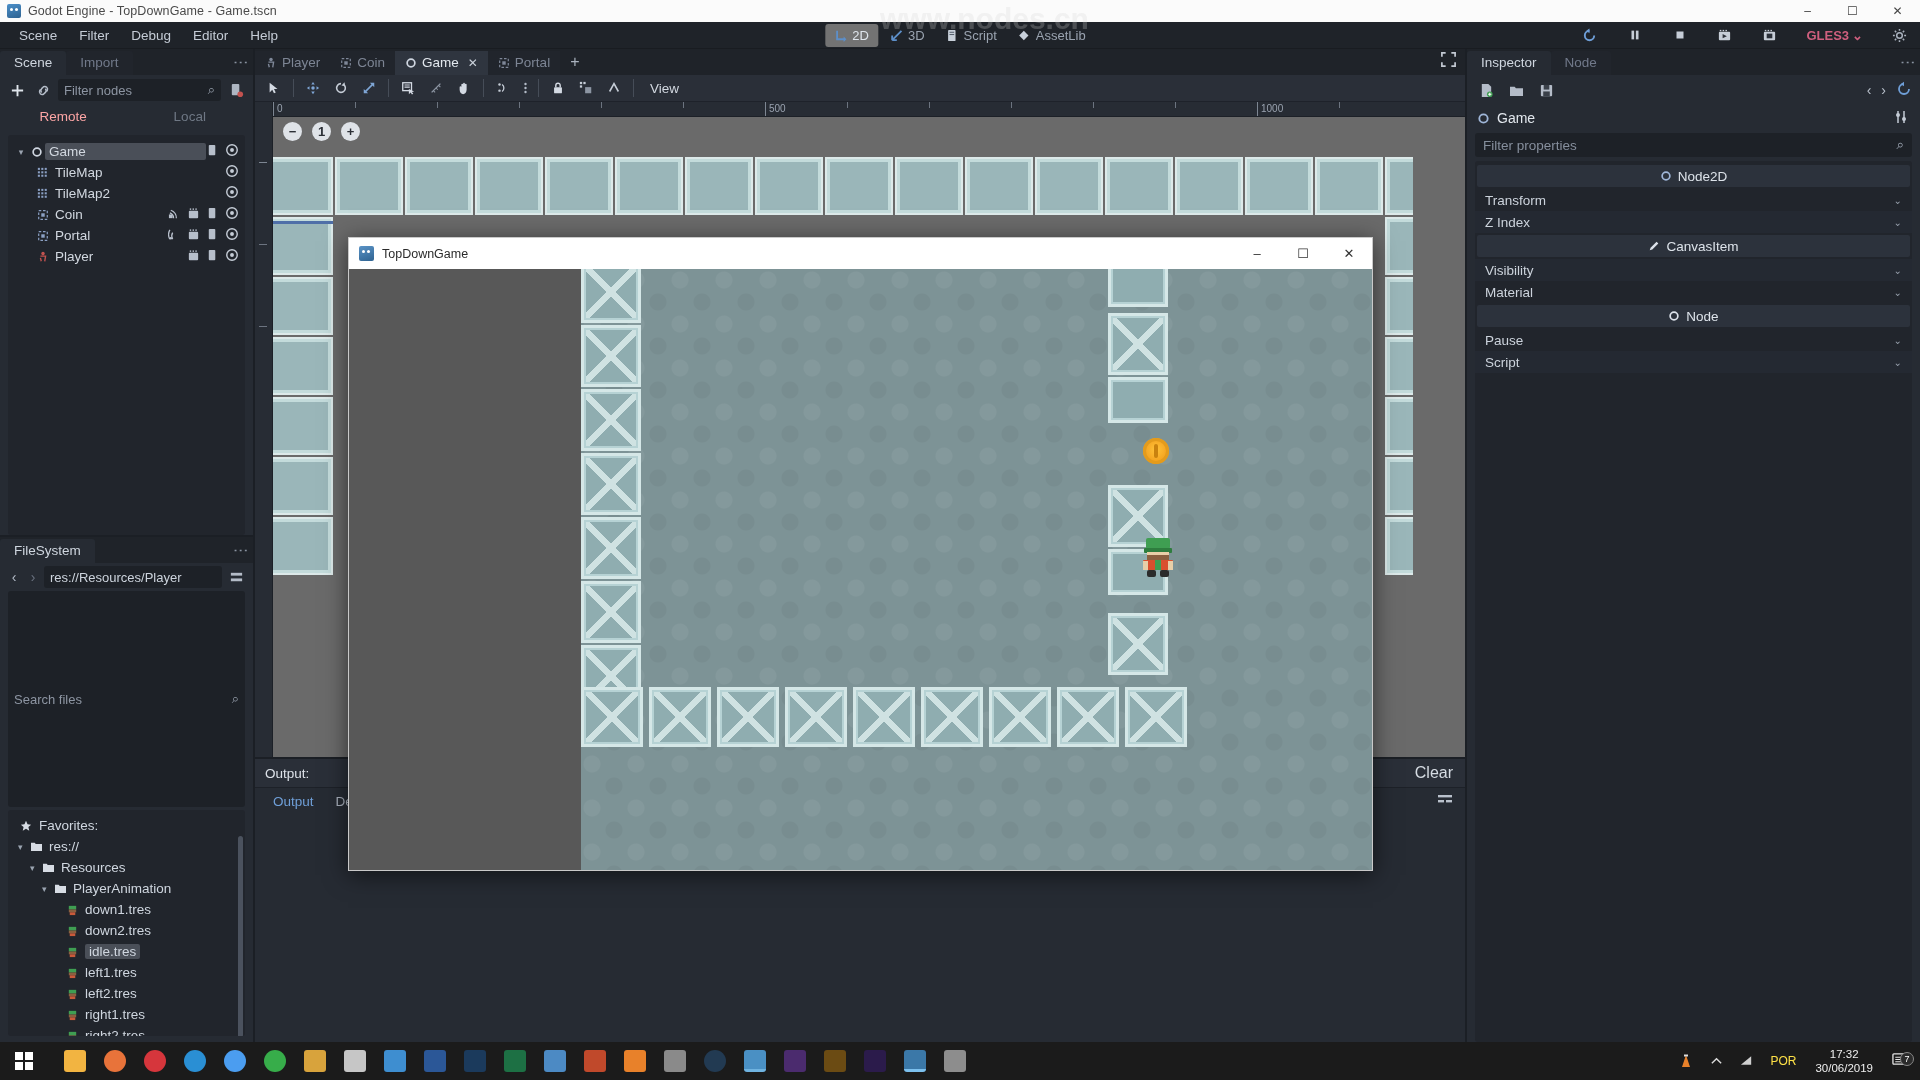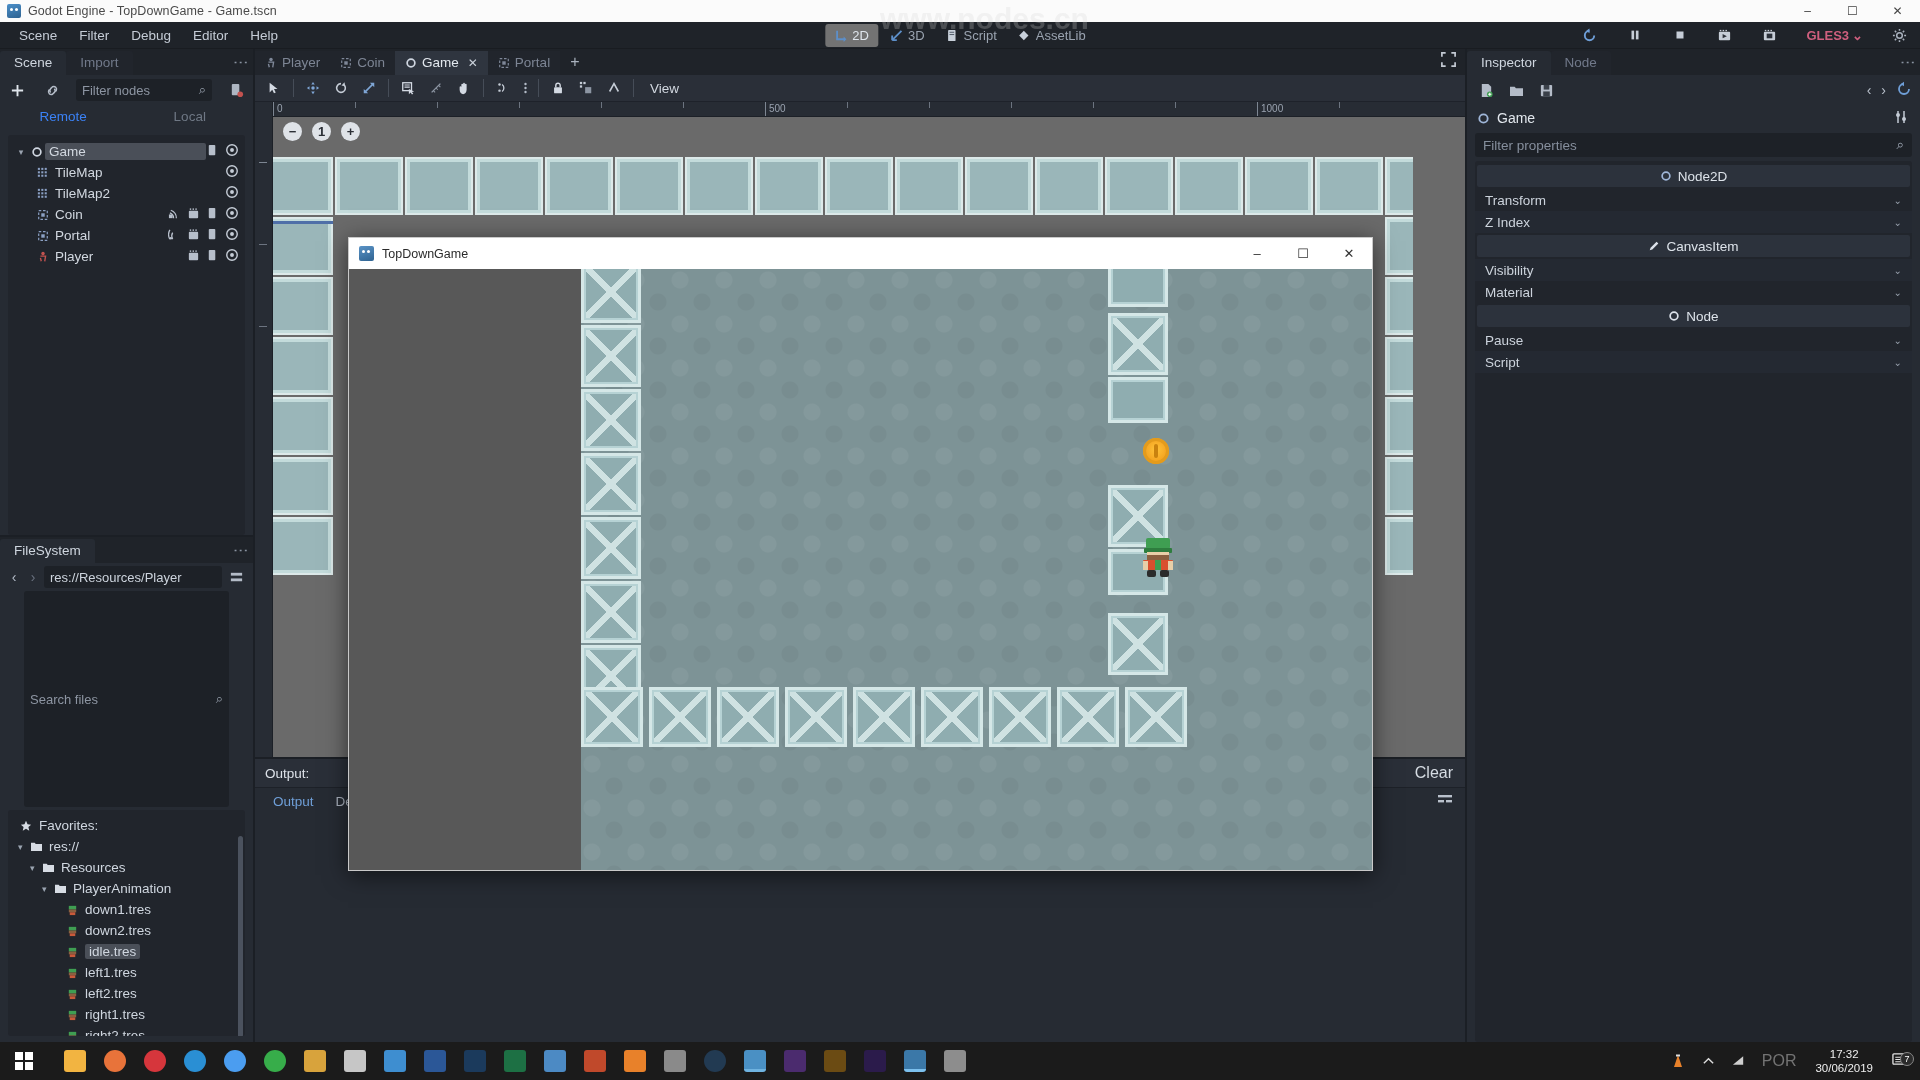--- a/index.html
+++ b/index.html
@@ -70,33 +70,33 @@
   .panel-tab.off{ color:#71798a; background:#21252c; }
   .kebab{
     position:absolute; right:7px; bottom:5px; color:#8a93a1; font-size:15px; line-height:9px;
     letter-spacing:0; writing-mode:vertical-rl;
   }
 
   
   #left{ width:255px; background:#262b33; display:flex; flex-direction:column; flex:none;
          border-right:2px solid #1b1f25; }
   #scene-panel{ height:486px; display:flex; flex-direction:column; background:#262b33; }
-  #scene-toolbar{ height:30px; display:flex; align-items:center; gap:13px; padding:0 6px; }
+  #scene-toolbar{ height:30px; display:flex; align-items:center; gap:4px; padding:0 6px; }
   .ic-btn{ width:22px;height:22px; display:flex;align-items:center;justify-content:center;
            color:#b4bcc8; border-radius:3px; }
   .field{
     flex:1; height:22px; background:#1d2127; border-radius:3px; display:flex;
     align-items:center; padding:0 6px; color:#8d95a2; font-size:13px; position:relative;
   }
   .field .mag{ position:absolute; right:6px; color:#9aa3b0; }
   #remote-local{ display:flex; height:26px; }
   #remote-local div{
     flex:1; text-align:center; font-size:13.5px; padding-top:4px;
   }
-  #rl-remote{ color:#3b82f6; }
+  #rl-remote{ color:#fca5a5; }
   #tree{
     margin:4px 8px 0 8px; background:#21252c; border-radius:3px; flex:1;
     padding:6px 0; overflow:hidden;
   }
   .tnode{
     height:21px; display:flex; align-items:center; font-size:13.5px; color:#d2d8e0;
     padding-right:6px; position:relative;
   }
   .tnode .arrow{ width:14px; text-align:center; color:#9aa3b0; font-size:9px; }
   .tnode .nic{ width:18px; display:flex; align-items:center; justify-content:center; margin-right:3px;}
@@ -247,21 +247,21 @@
             background:#1b1b1b; display:flex; align-items:center; z-index:90; }
   #start{ width:48px;height:38px;display:flex;align-items:center;justify-content:center;}
   #search{ width:330px; height:30px; background:#f2f2f2; display:flex; align-items:center;
            margin-left:2px; color:#4a4a4a; font-size:12.5px; position:relative;}
   #search .circ{ width:15px;height:15px;border:2px solid #3d3d3d;border-radius:50%;margin:0 12px;}
   #search .mic{ position:absolute; right:14px; color:#3d3d3d; }
   #tasks{ display:flex; align-items:center; gap:2px; margin-left:8px; }
   .tic{ width:38px;height:38px; display:flex;align-items:center;justify-content:center;}
   .tic .sq{ width:22px;height:22px;border-radius:3px;}
   #tray{ position:absolute; right:0; display:flex; align-items:center; height:38px; gap:2px;}
-  #tray .ti{ padding:0 7px; color:#737373; font-size:16px; display:flex;align-items:center;}
+  #tray .ti{ padding:0 7px; color:#fde047; font-size:12px; display:flex;align-items:center;}
   #clock{ text-align:center; line-height:14px; font-size:11.5px; color:#eee; padding:0 10px;}
   #notif{ position:relative; padding:0 12px 0 6px; color:#e3e3e3; }
   #notif .badge{ position:absolute; right:6px; bottom:4px; width:14px;height:14px;border-radius:50%;
                  background:#2b2b2b; border:1px solid #888; color:#fff; font-size:9px;
                  display:flex;align-items:center;justify-content:center;}
   .wm{ position:absolute; color:rgba(255,255,255,.07); font-weight:bold; pointer-events:none;
        z-index:80; font-size:26px;}
 </style>
 </head>
 <body>
@@ -601,21 +601,21 @@
         <div class="ic-btn" style="width:16px">‹</div>
         <div class="ic-btn" style="width:16px;color:#6a7280">›</div>
         <div class="field" style="color:#cdd4dd">res://Resources/Player</div>
         <div class="ic-btn">
           <svg width="15" height="15" viewBox="0 0 16 16">
               <rect x="2" y="3" width="12" height="3" fill="#b4bcc8"></rect>
               <rect x="2" y="9" width="12" height="3" fill="#b4bcc8"></rect>
             </svg>
         </div>
       </div>
-      <div class="field" style="margin:0 24px; height:24px">
+      <div class="field" style="margin:0 8px; height:24px">
         <span>Search files</span>
         <span class="mag">⌕</span>
       </div>
 
       <div id="fs-tree">
         <div class="fitem" style="padding-left:10px">
           <span class="fi-ic">
             <svg width="12" height="12" viewBox="0 0 14 14">
                 <path d="M7 1 L8.8 5 L13 5.4 L9.8 8.2 L10.8 12.4 L7 10.1 L3.2 12.4 L4.2 8.2 L1 5.4 L5.2 5 Z" fill="#d7dce4"></path>
               </svg>

